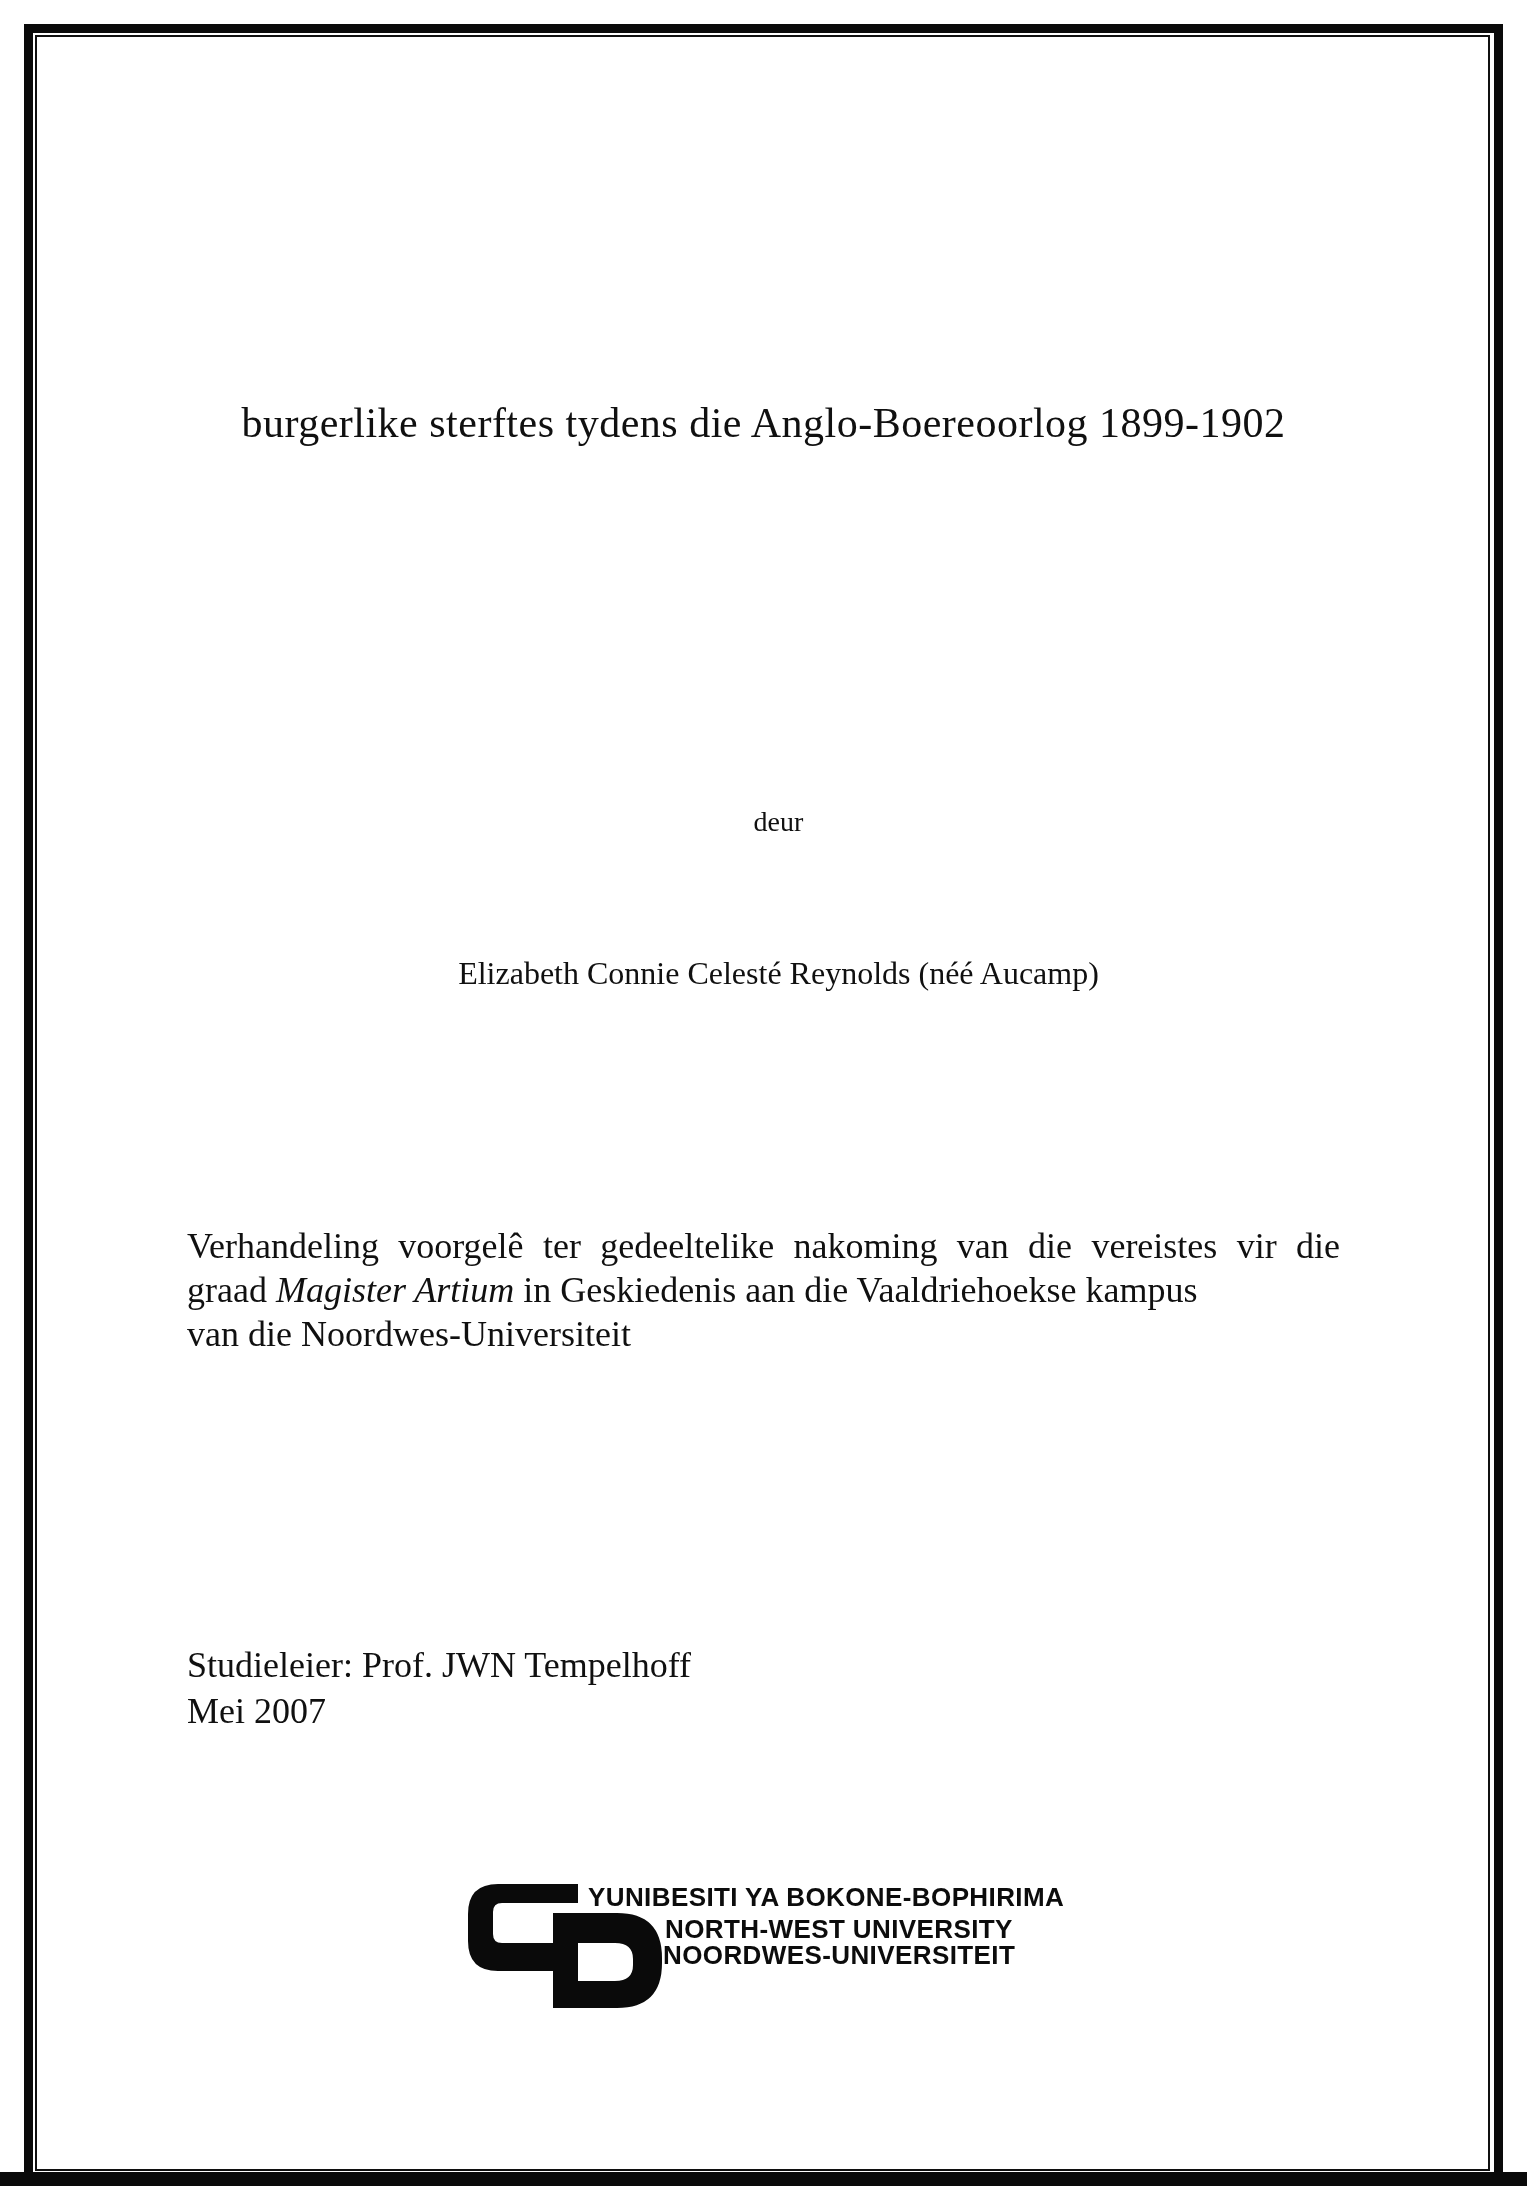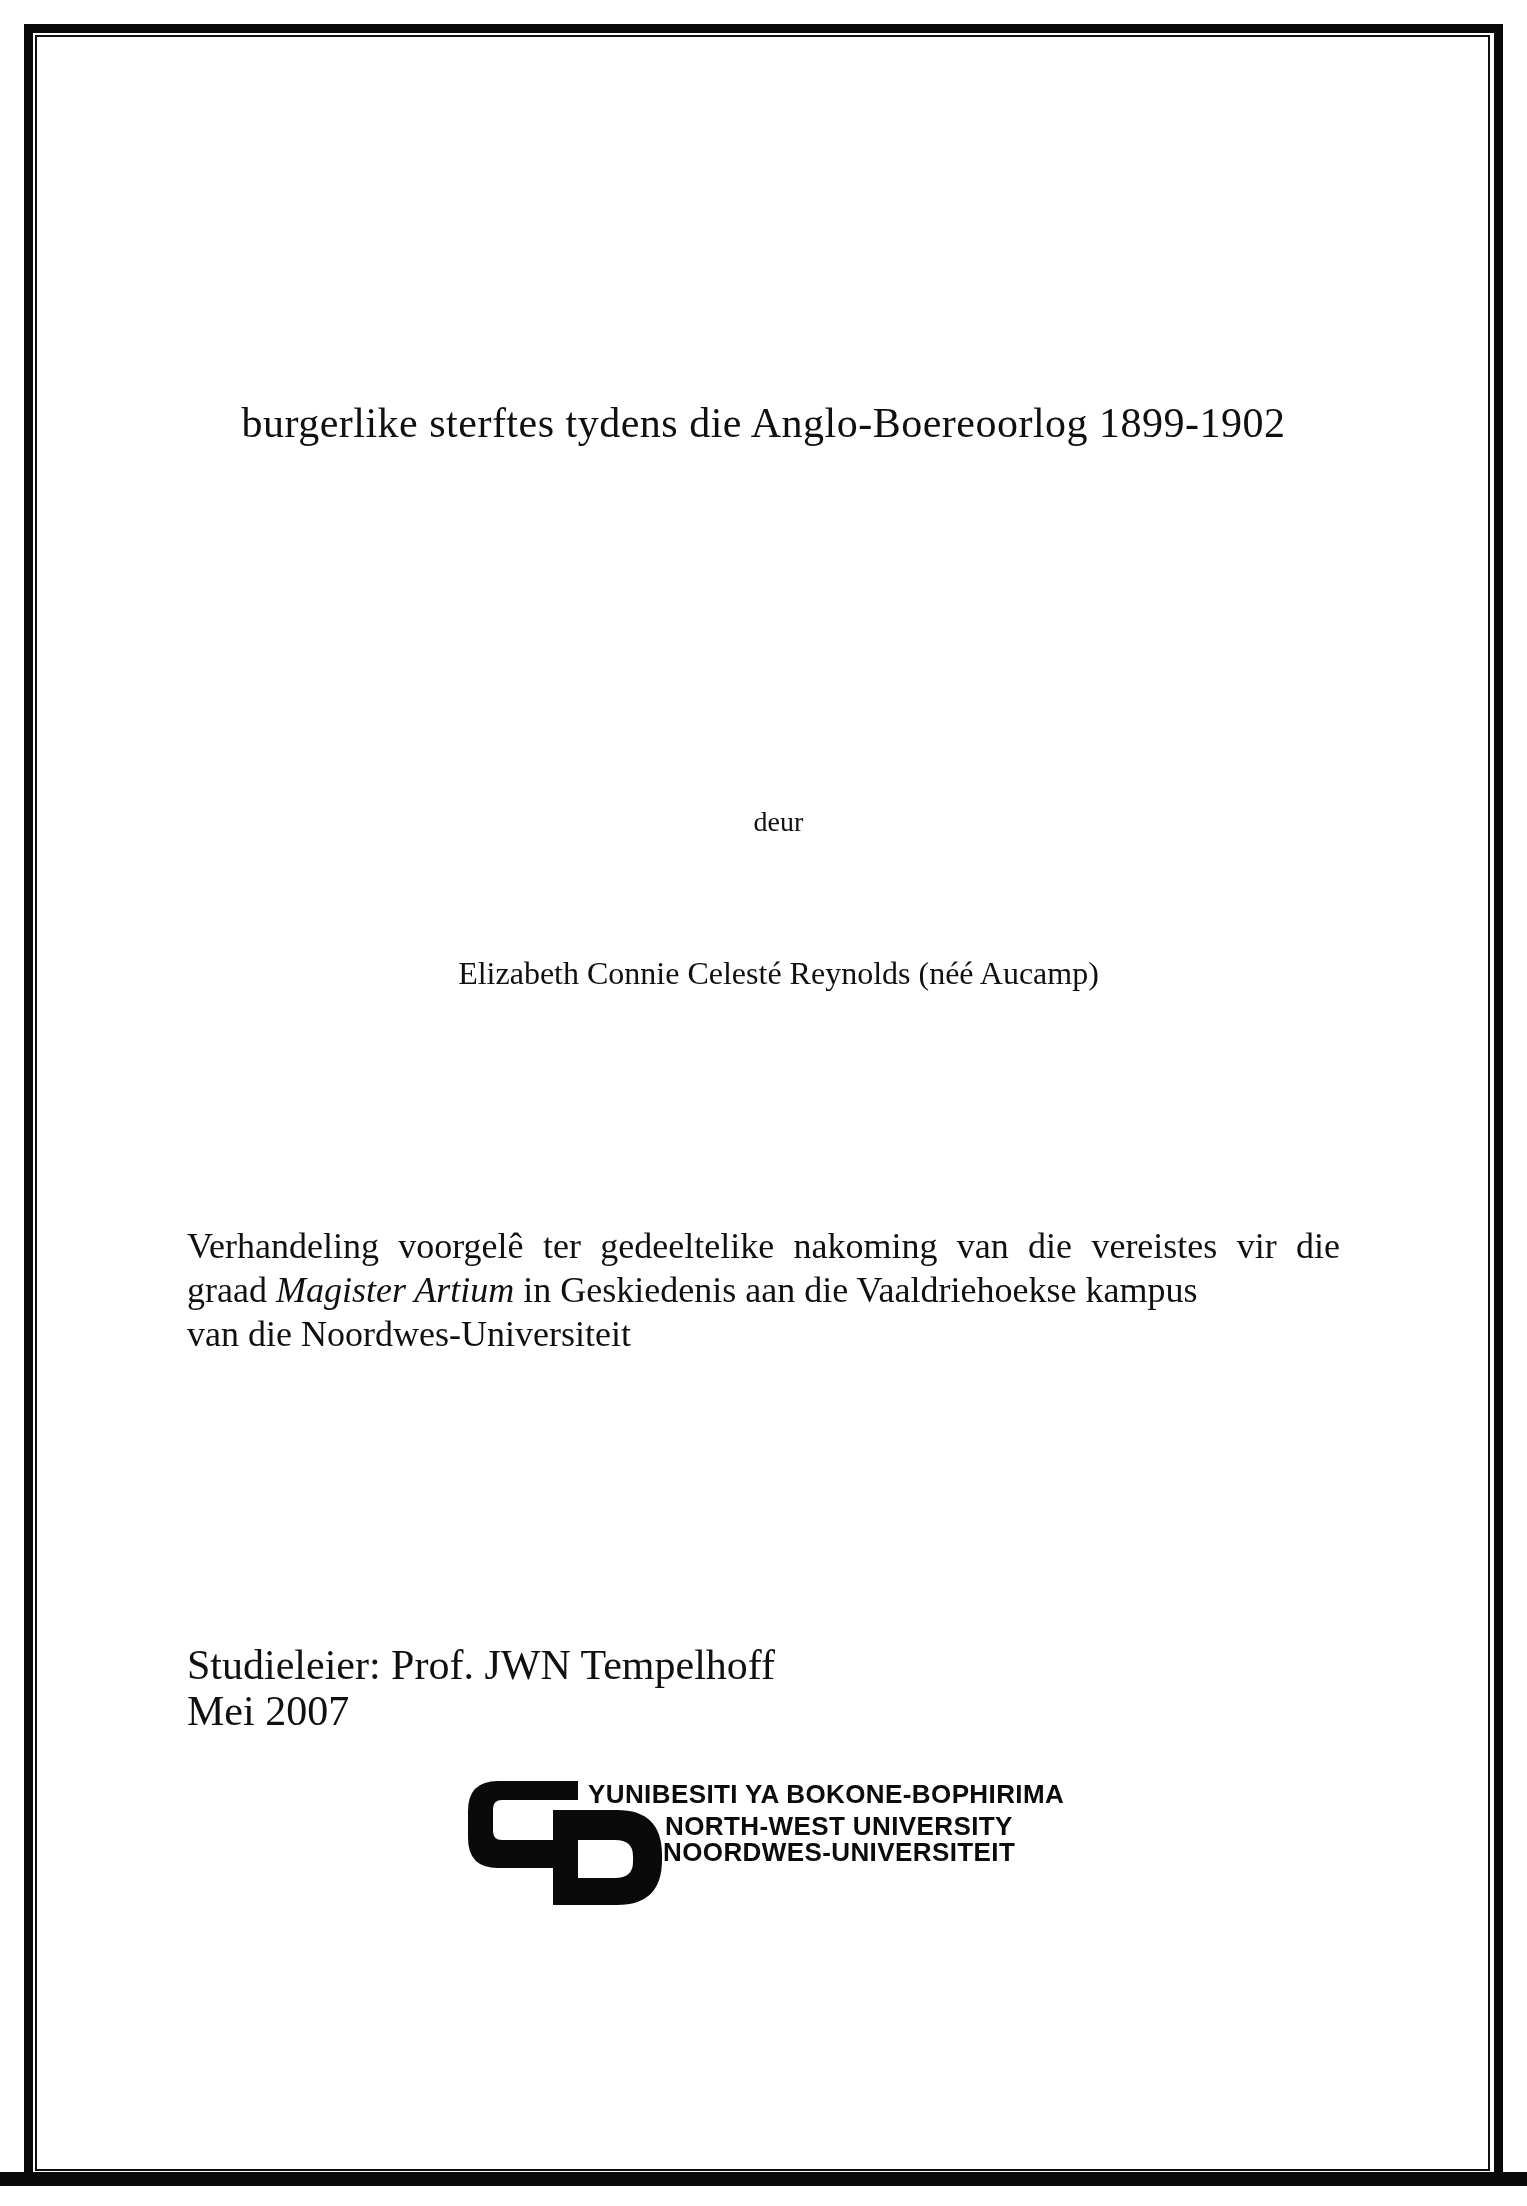--- a/index.html
+++ b/index.html
@@ -40,24 +40,24 @@
   .statement{
     position:absolute; left:187px; width:1153px; top:1224px;
     font-size:36px; line-height:44px;
   }
   .statement .justified{
     text-align:justify;
     text-align-last:justify;
   }
   .supervisor-block{
     position:absolute; left:187px; width:900px; top:1642px;
-    font-size:42px; line-height:46px;
+    font-size:36px; line-height:46px;
   }
   .logo{
-    position:absolute; left:468px; top:1781px; width:640px; height:130px;
+    position:absolute; left:468px; top:1884px; width:640px; height:130px;
   }
   .logo svg{position:absolute; left:0; top:0;}
   .logo-line{
     position:absolute;
     font-family:"Liberation Sans", sans-serif;
     font-weight:bold;
     font-size:26px;
     letter-spacing:0.4px;
     white-space:nowrap;
     color:#0c0c0c;

